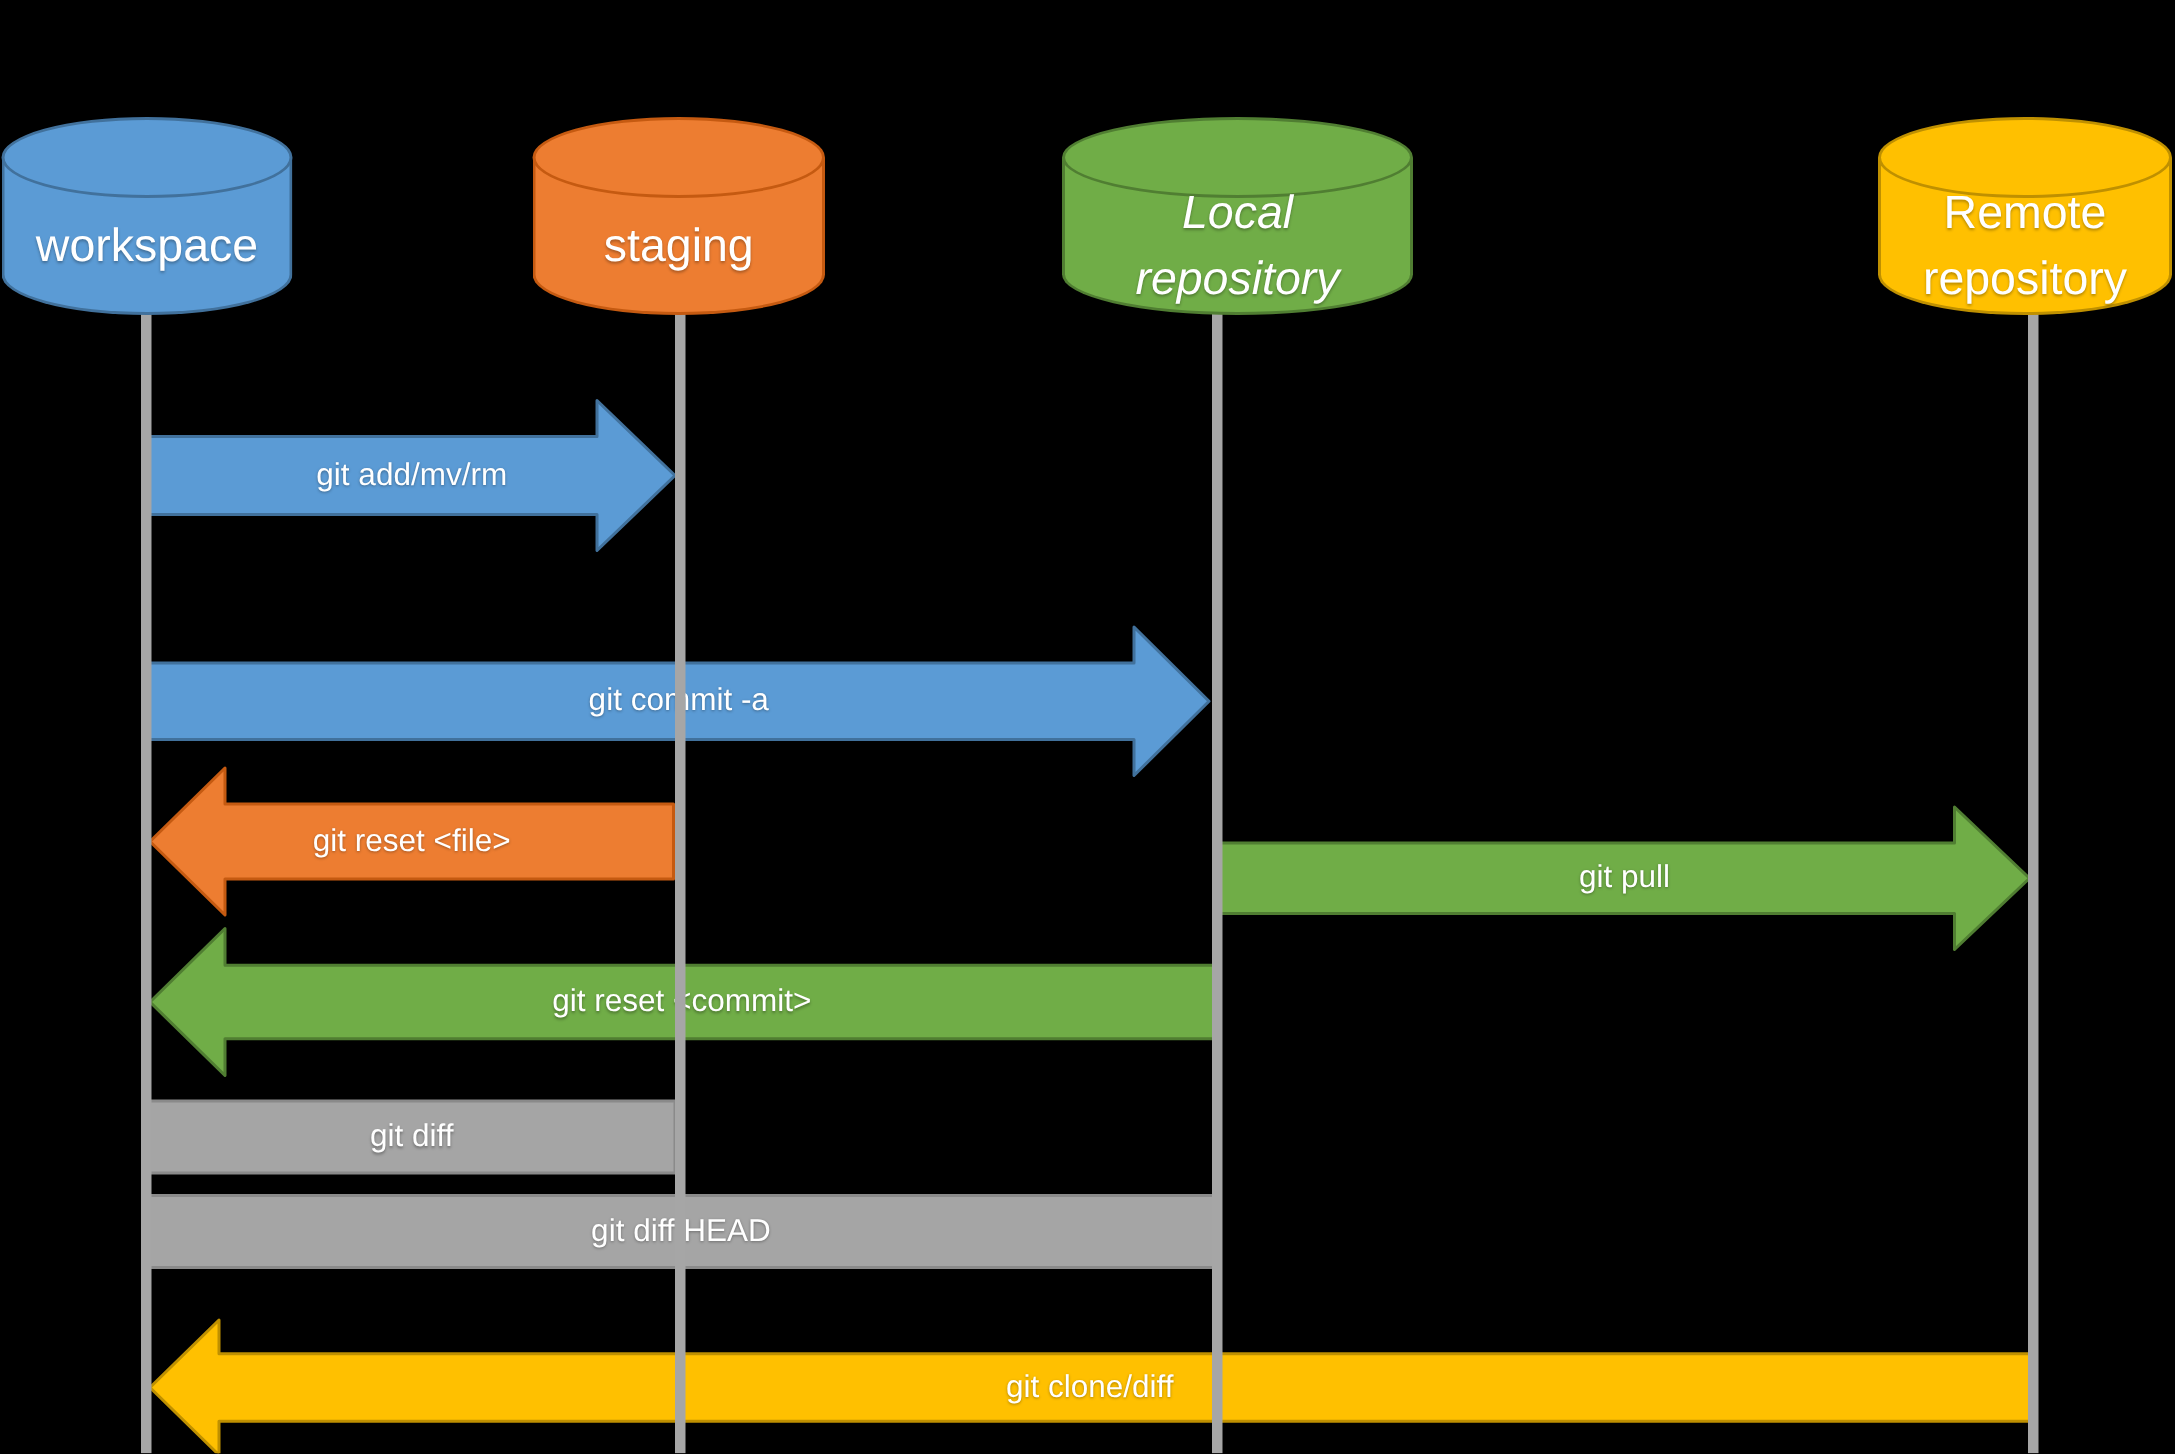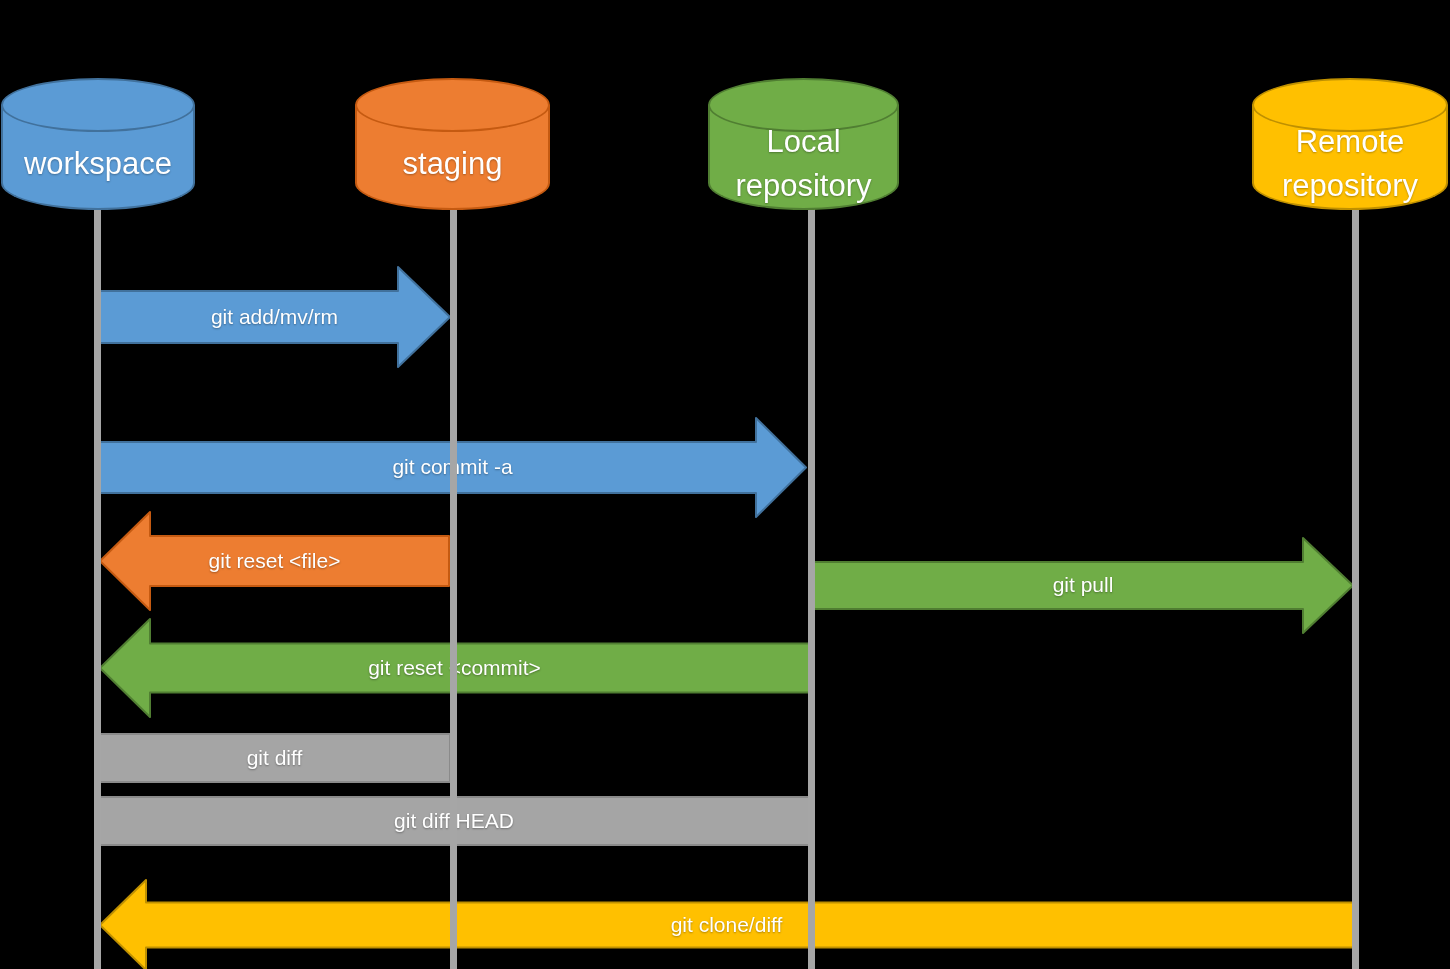--- a/index.html
+++ b/index.html
@@ -113,21 +113,21 @@
       <div>workspace</div>
     </div>
   </div>
   <div class="node" style="left: 355px; top: 78px; width: 195px; height: 132px;">
     <div class="cyl-body" style="background: rgb(237, 125, 49); border-color: rgb(197, 90, 17);"></div>
     <div class="cyl-top" style="background: rgb(237, 125, 49); border-color: rgb(197, 90, 17);"></div>
     <div class="cyl-label">
       <div>staging</div>
     </div>
   </div>
-  <div class="node" style="left: 708px; top: 78px; width: 191px; height: 132px;">
+  <div class="node" style="left: 708px; top: 78px; width: 234px; height: 132px; font-style: italic;">
     <div class="cyl-body" style="background: rgb(112, 173, 71); border-color: rgb(80, 126, 50);"></div>
     <div class="cyl-top" style="background: rgb(112, 173, 71); border-color: rgb(80, 126, 50);"></div>
     <div class="cyl-label">
       <div>Local</div>
         <div>repository</div>
     </div>
   </div>
   <div class="node" style="left: 1252px; top: 78px; width: 196px; height: 132px;">
     <div class="cyl-body" style="background: rgb(255, 192, 0); border-color: rgb(191, 144, 0);"></div>
     <div class="cyl-top" style="background: rgb(255, 192, 0); border-color: rgb(191, 144, 0);"></div>

